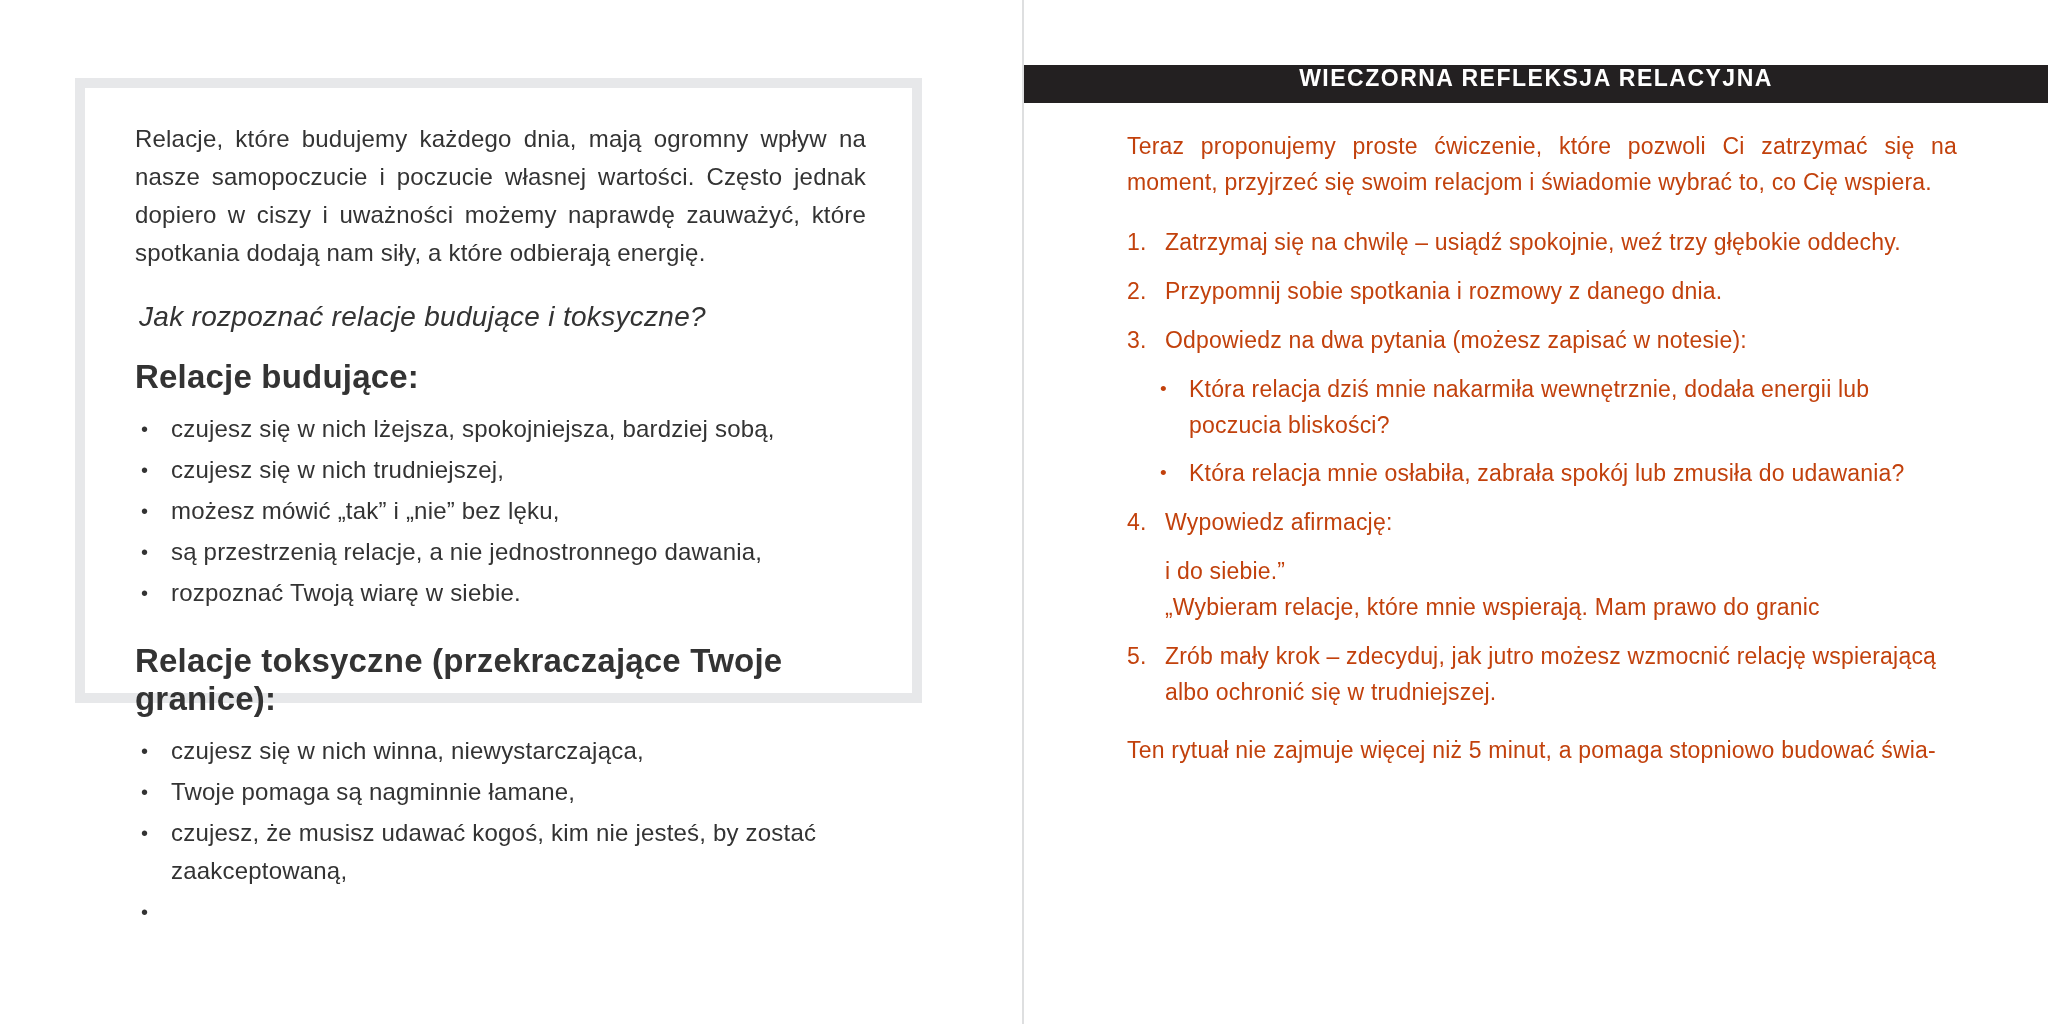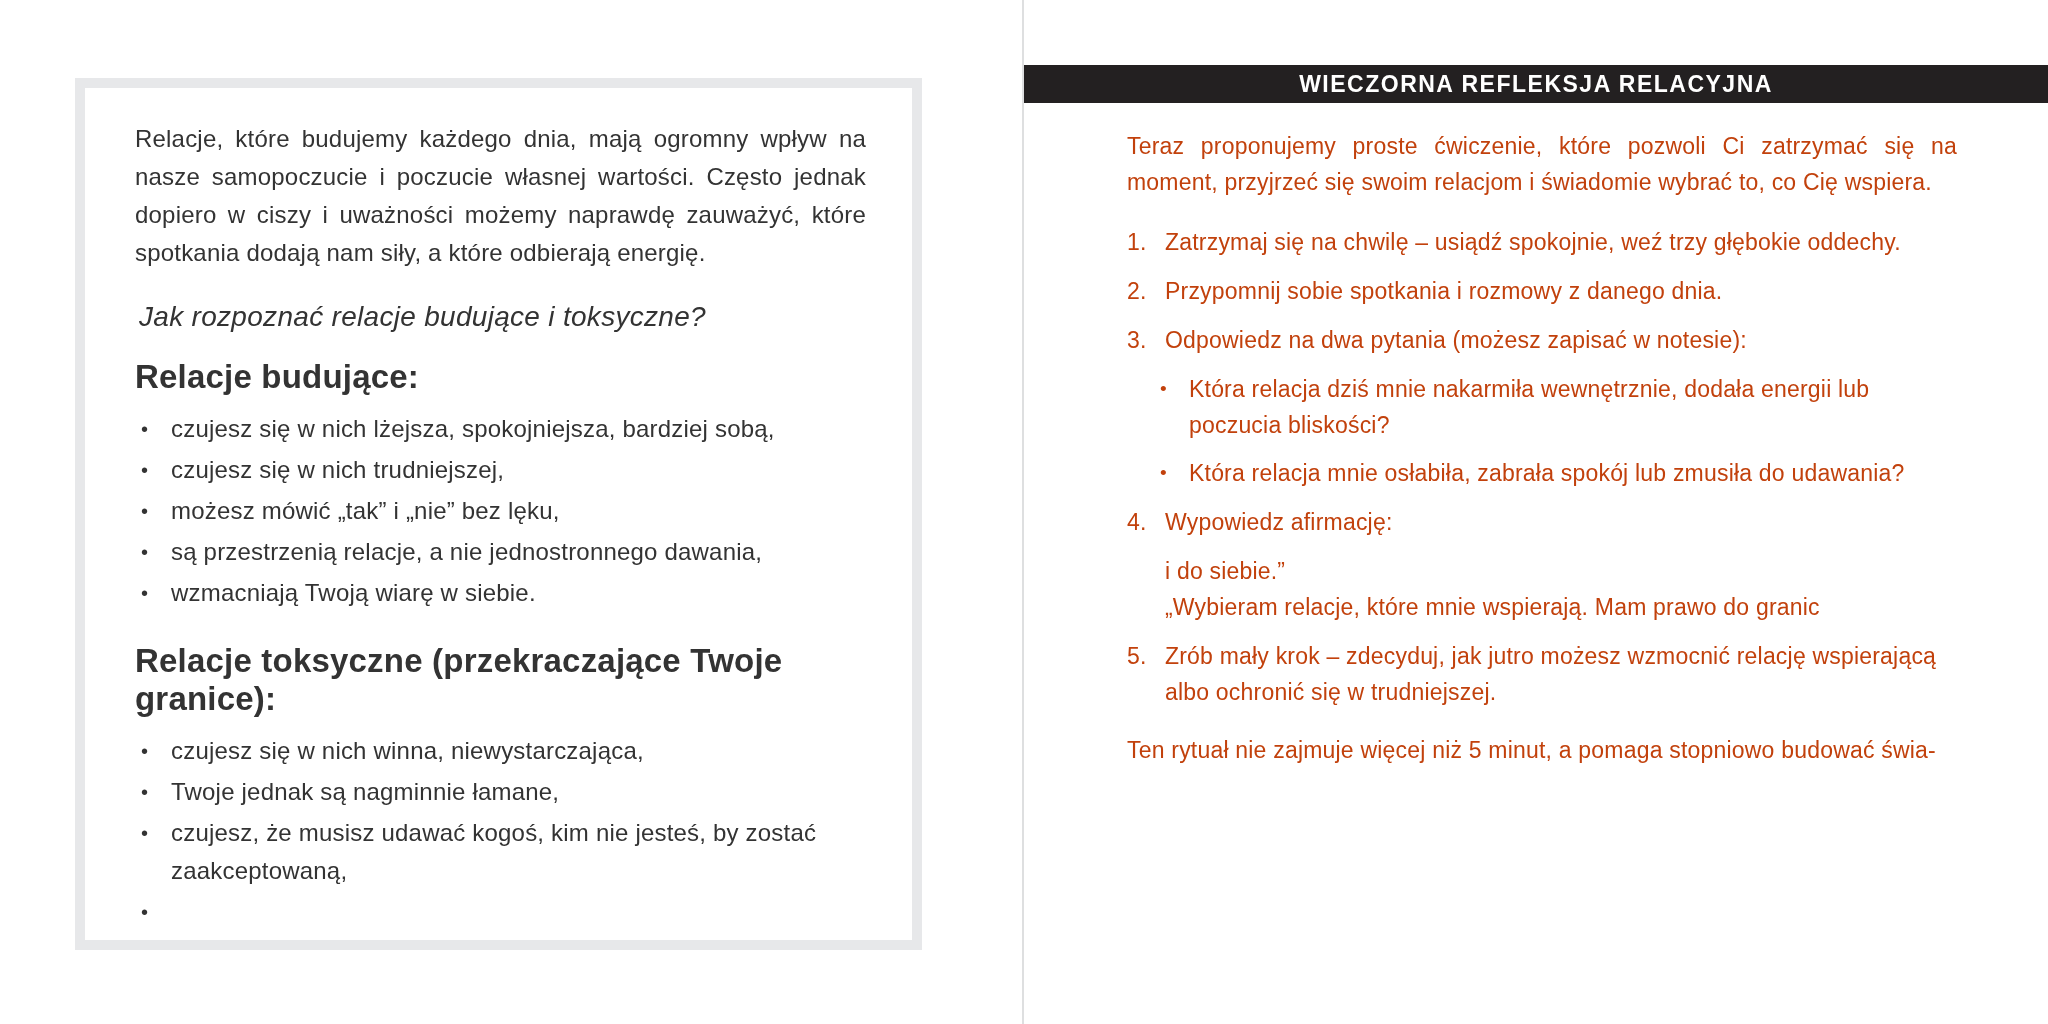--- a/index.html
+++ b/index.html
@@ -25,21 +25,21 @@
     height: 1024px;
     background: #dedfe0;
   }
 
   
   .left-frame {
     position: absolute;
     left: 75px;
     top: 78px;
     width: 847px;
-    height: 872px;
+    height: 625px;
     box-sizing: border-box;
     border: 10px solid #e7e8ea;
     background: #ffffff;
   }
   .left-content {
     padding: 32px 46px 0 50px;
     font-size: 24px;
     line-height: 38px;
     letter-spacing: 0.2px;
     color: #333333;
@@ -80,21 +80,20 @@
   
   .chapter-bar {
     position: absolute;
     left: 1024px;
     top: 65px;
     width: 1024px;
     height: 38px;
     background: #232021;
     color: #ffffff;
     display: flex;
-    align-items: center;
     justify-content: center;
     font-size: 23px;
     font-weight: 700;
     letter-spacing: 1.5px;
   }
   .right-col {
     position: absolute;
     left: 1127px;
     top: 128px;
     width: 830px;
@@ -163,33 +162,33 @@
         <li>
           <span class="bullet">•</span>
           <span>możesz mówić „tak” i „nie” bez lęku,</span>
         </li>
         <li>
           <span class="bullet">•</span>
           <span>są przestrzenią relacje, a nie jednostronnego dawania,</span>
         </li>
         <li>
           <span class="bullet">•</span>
-          <span>wzmacniają Twoją wiarę w siebie.</span>
+          <span>rozpoznać Twoją wiarę w siebie.</span>
         </li>
       </ul>
 
       <h3 class="left-subheading" style="margin-top:30px;">Relacje toksyczne (przekraczające Twoje granice):</h3>
       <ul class="bullets">
         <li>
           <span class="bullet">•</span>
           <span>czujesz się w nich winna, niewystarczająca,</span>
         </li>
         <li>
           <span class="bullet">•</span>
-          <span>Twoje jednak są nagminnie łamane,</span>
+          <span>Twoje pomaga są nagminnie łamane,</span>
         </li>
         <li>
           <span class="bullet">•</span>
           <span>czujesz, że musisz udawać kogoś, kim nie jesteś, by zostać zaakceptowaną,</span>
         </li>
         <li>
           <span class="bullet">•</span>
         </li>
       </ul>
 

